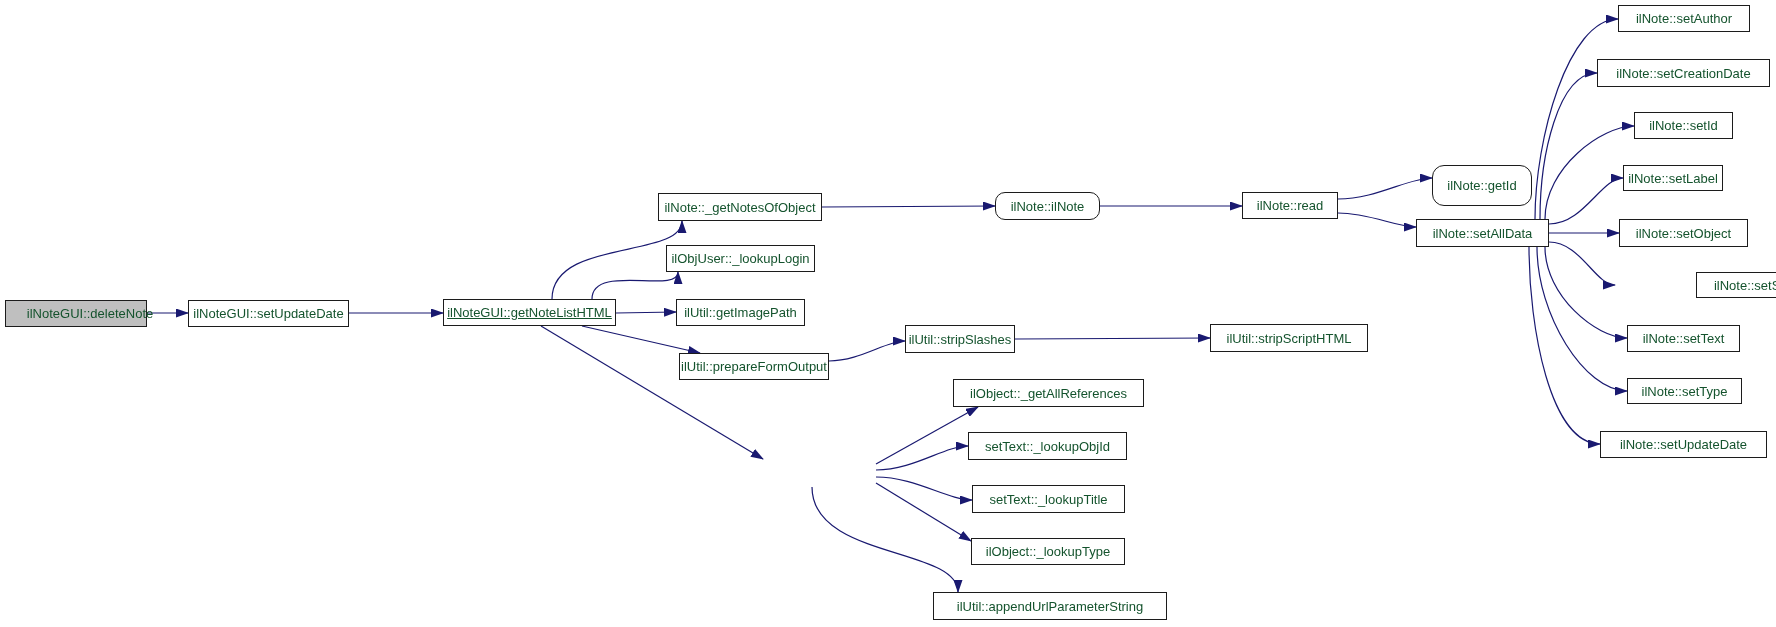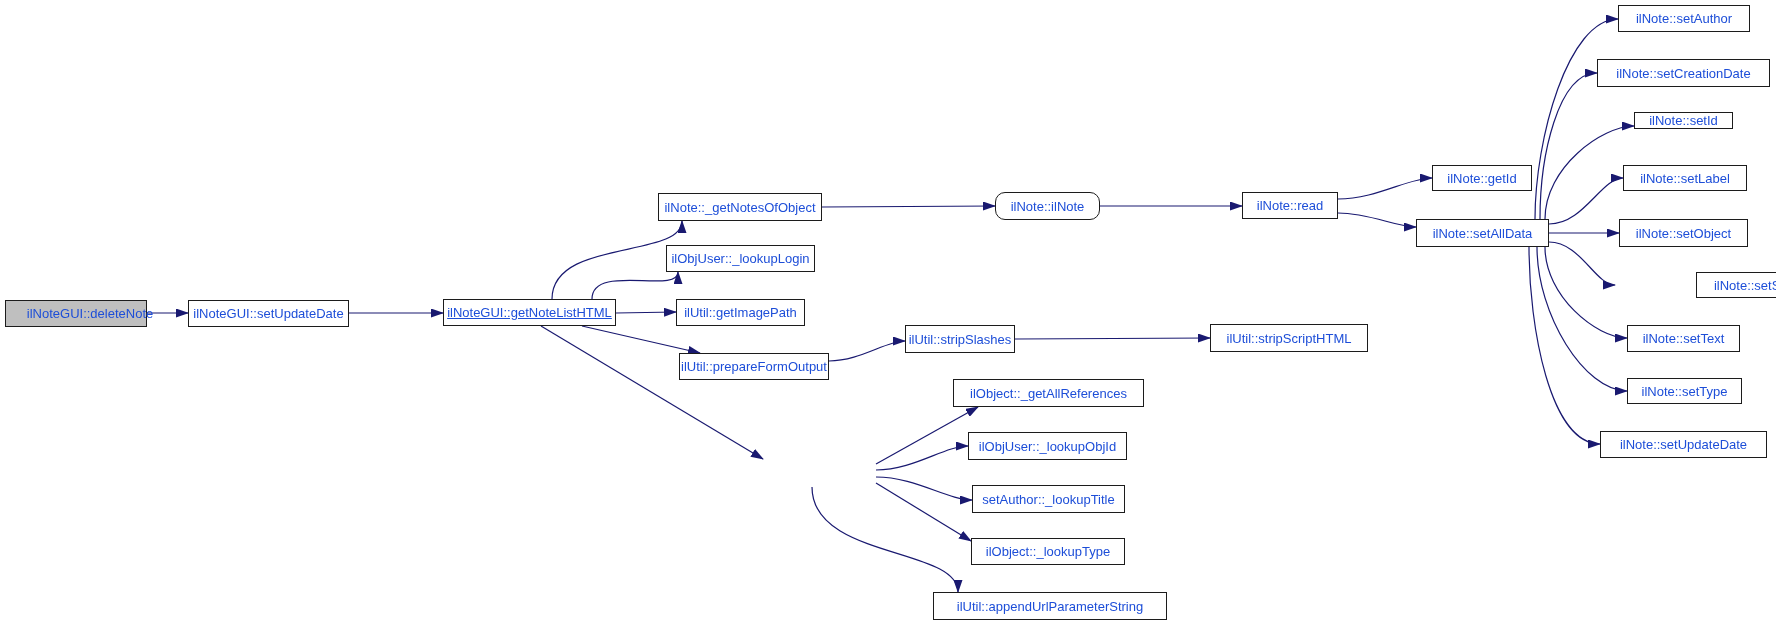--- a/index.html
+++ b/index.html
@@ -14,21 +14,21 @@
   svg.edges { position: absolute; left: 0; top: 0; }
   .node {
     position: absolute;
     display: flex;
     align-items: center;
     justify-content: center;
     background: #ffffff;
     border: 1.4px solid #1c1c1c;
     box-sizing: border-box;
     font-size: 13px;
-    color: #1d4ed8;
+    color: #14532d;
     white-space: nowrap;
     cursor: pointer;
   }
   .node.highlight { background: #bfbfbf; }
 </style>
 </head>
 <body>
 
 <div class="canvas" id="canvas">
     <svg width="1776" height="627" class="edges">
@@ -68,30 +68,30 @@
     <div class="node highlight" style="left: 5px; top: 300px; width: 142px; height: 27px; padding-left: 28px;">ilNoteGUI::deleteNote</div>
     <div class="node" style="left: 188px; top: 300px; width: 161px; height: 27px;">ilNoteGUI::setUpdateDate</div>
     <div class="node" style="left: 443px; top: 299px; width: 173px; height: 27px; text-decoration: underline;">ilNoteGUI::getNoteListHTML</div>
     <div class="node" style="left: 658px; top: 193px; width: 164px; height: 28px;">ilNote::_getNotesOfObject</div>
     <div class="node" style="left: 666px; top: 245px; width: 149px; height: 27px;">ilObjUser::_lookupLogin</div>
     <div class="node" style="left: 676px; top: 299px; width: 129px; height: 27px;">ilUtil::getImagePath</div>
     <div class="node" style="left: 679px; top: 353px; width: 150px; height: 27px;">ilUtil::prepareFormOutput</div>
     <div class="node" style="left: 995px; top: 192px; width: 105px; height: 28px; border-radius: 10px;">ilNote::ilNote</div>
     <div class="node" style="left: 905px; top: 325px; width: 110px; height: 28px;">ilUtil::stripSlashes</div>
     <div class="node" style="left: 953px; top: 379px; width: 191px; height: 28px;">ilObject::_getAllReferences</div>
-    <div class="node" style="left: 968px; top: 432px; width: 159px; height: 28px;">ilObjUser::_lookupObjId</div>
-    <div class="node" style="left: 972px; top: 485px; width: 153px; height: 28px;">setAuthor::_lookupTitle</div>
+    <div class="node" style="left: 968px; top: 432px; width: 159px; height: 28px;">setText::_lookupObjId</div>
+    <div class="node" style="left: 972px; top: 485px; width: 153px; height: 28px;">setText::_lookupTitle</div>
     <div class="node" style="left: 971px; top: 538px; width: 154px; height: 27px;">ilObject::_lookupType</div>
     <div class="node" style="left: 933px; top: 592px; width: 234px; height: 28px;">ilUtil::appendUrlParameterString</div>
     <div class="node" style="left: 1210px; top: 324px; width: 158px; height: 28px;">ilUtil::stripScriptHTML</div>
     <div class="node" style="left: 1242px; top: 192px; width: 96px; height: 27px;">ilNote::read</div>
-    <div class="node" style="left: 1432px; top: 165px; width: 100px; height: 26px;">ilNote::getId</div>
+    <div class="node" style="left: 1432px; top: 165px; width: 100px; height: 41px; border-radius: 12px;">ilNote::getId</div>
     <div class="node" style="left: 1416px; top: 219px; width: 133px; height: 28px;">ilNote::setAllData</div>
     <div class="node" style="left: 1618px; top: 5px; width: 132px; height: 27px;">ilNote::setAuthor</div>
     <div class="node" style="left: 1597px; top: 59px; width: 173px; height: 28px;">ilNote::setCreationDate</div>
-    <div class="node" style="left: 1634px; top: 112px; width: 99px; height: 17px;">ilNote::setId</div>
-    <div class="node" style="left: 1623px; top: 165px; width: 124px; height: 26px;">ilNote::setLabel</div>
+    <div class="node" style="left: 1634px; top: 112px; width: 99px; height: 27px;">ilNote::setId</div>
+    <div class="node" style="left: 1623px; top: 165px; width: 100px; height: 26px;">ilNote::setLabel</div>
     <div class="node" style="left: 1619px; top: 219px; width: 129px; height: 28px;">ilNote::setObject</div>
     <div class="node" style="left: 1696px; top: 272px; width: 137px; height: 26px;">ilNote::setSubject</div>
     <div class="node" style="left: 1627px; top: 325px; width: 113px; height: 27px;">ilNote::setText</div>
     <div class="node" style="left: 1627px; top: 378px; width: 115px; height: 26px;">ilNote::setType</div>
     <div class="node" style="left: 1600px; top: 431px; width: 167px; height: 27px; text-align: center;">ilNote::setUpdateDate</div>
   </div>
 
 </body></html>

